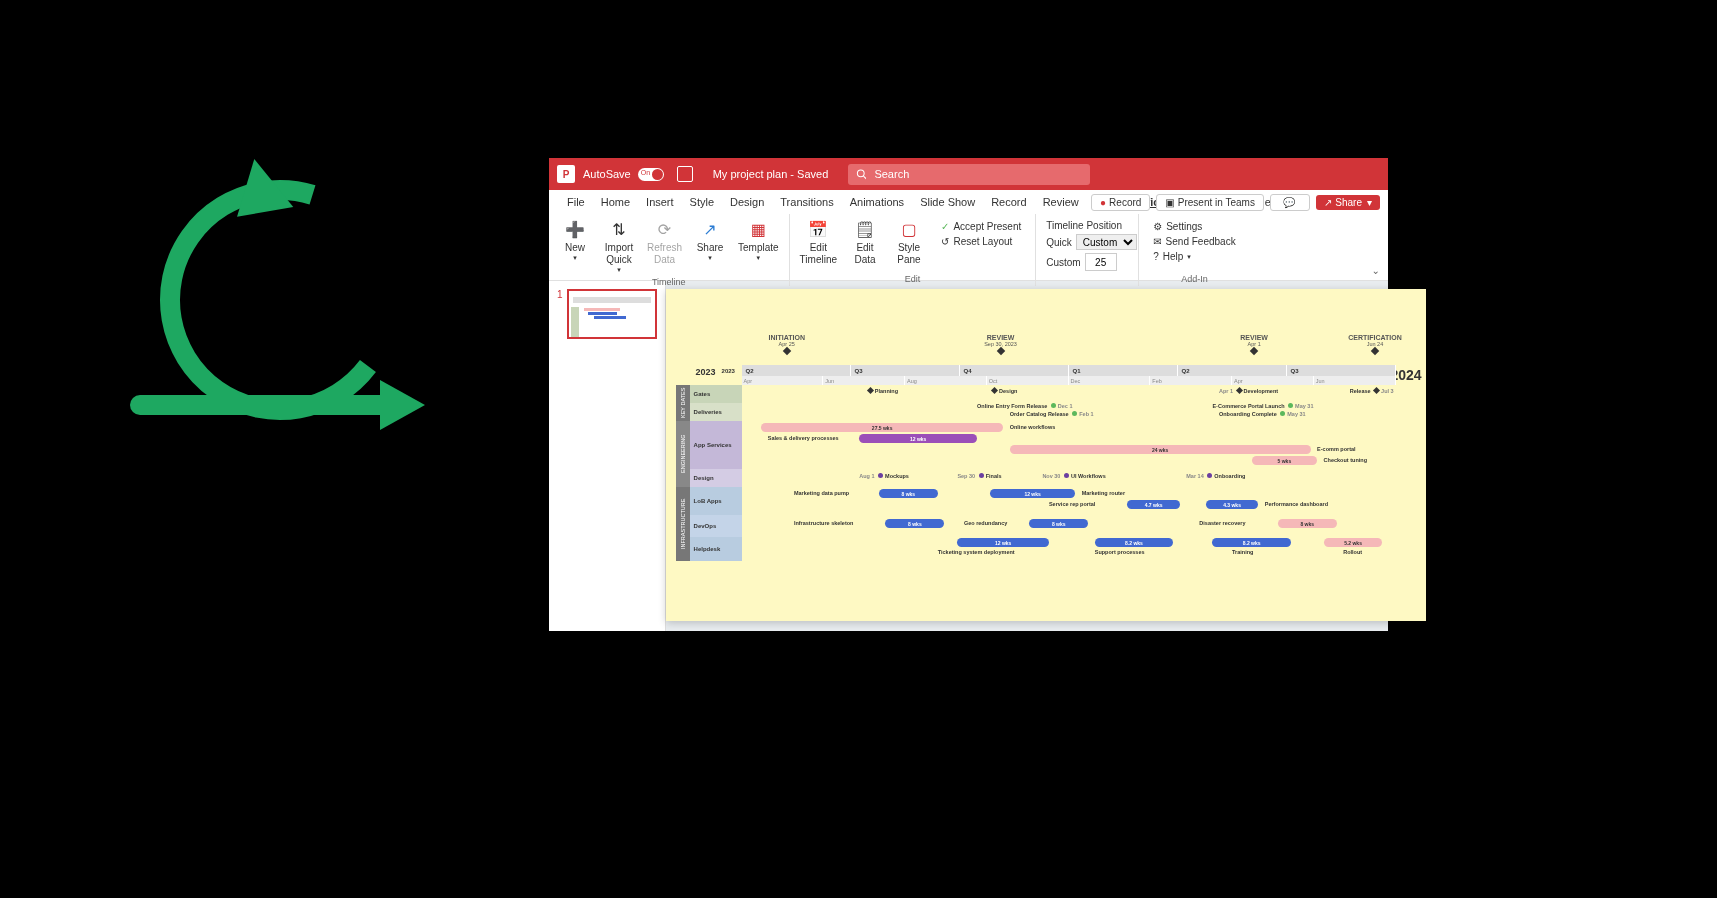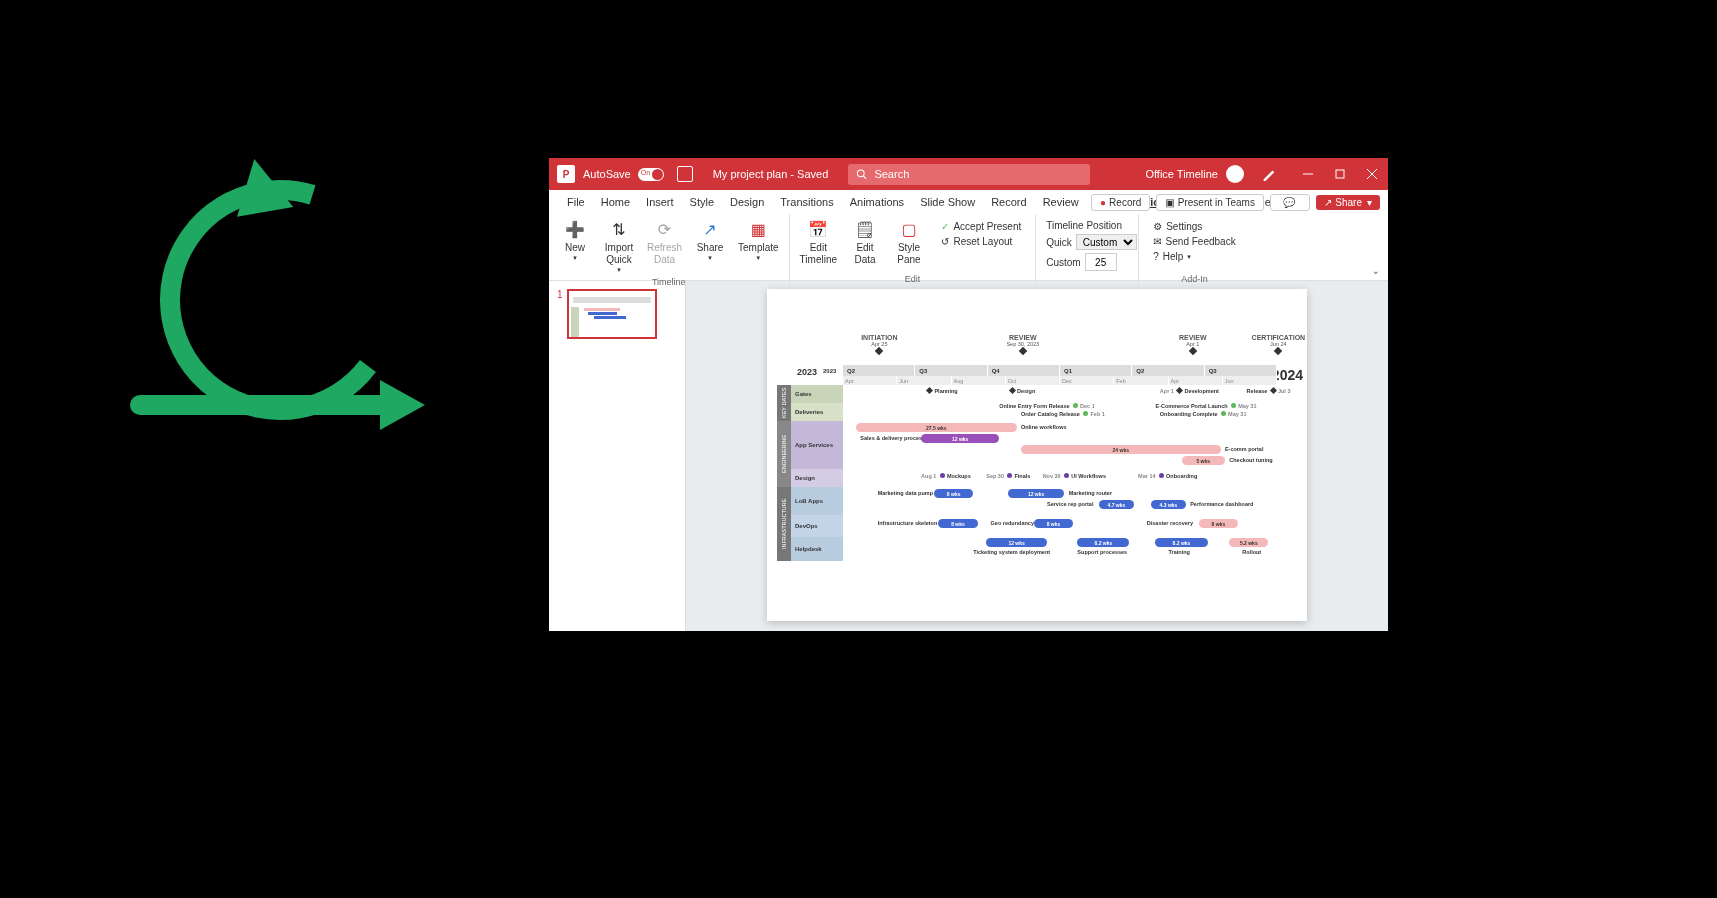--- a/index.html
+++ b/index.html
@@ -37,21 +37,21 @@
 .ribbon-stack{display:flex;flex-direction:column;gap:2px;padding:2px 4px;justify-content:flex-start;flex:1}
 .tp-row{display:flex;align-items:center;gap:4px;font-size:10px}
 .tp-row select,.tp-row input{border:1px solid #ccc;font-size:10px;height:16px;padding:0 2px}
 .tp-row input{width:26px;text-align:center}
 .collapse-caret{position:absolute;right:8px;bottom:4px;font-size:10px;color:#666;cursor:pointer}
 .workspace{display:flex;height:calc(100% - 122px);background:#e8ecef}
 .slide-panel{width:120px;background:#fff;border-right:1px solid #ddd;padding:8px;display:flex;gap:4px}
 .thumb{width:90px;height:50px;border:2px solid #d13438;background:#fff;font-size:5px;padding:2px;box-sizing:border-box;overflow:hidden}
 .thumb-num{font-size:10px;color:#d13438}
 .canvas-area{flex:1;display:flex;align-items:flex-start;justify-content:center;padding:8px 0}
-.slide{width:540px;height:332px;background:#ffffff;box-shadow:0 2px 8px rgba(0,0,0,.2);position:relative;font-size:6px;color:#333}
+.slide{width:760px;height:332px;background:#fef9c3;box-shadow:0 2px 8px rgba(0,0,0,.2);position:relative;font-size:6px;color:#333}
 .timeline-header{position:absolute;top:45px;left:76px;right:10px}
 .phase{position:absolute;text-align:center;font-size:7px;font-weight:600;color:#555}
 .phase .date{font-weight:400;font-size:5.5px}
 .phase .marker{width:6px;height:6px;background:#333;margin:1px auto 0;transform:rotate(45deg)}
 .year-left{position:absolute;left:30px;top:78px;font-size:9px;font-weight:bold}
 .year-right{position:absolute;right:4px;top:78px;font-size:14px;font-weight:bold}
 .quarters{position:absolute;top:76px;left:76px;right:30px;height:11px;background:#ddd;display:flex;font-size:6px}
 .quarter{flex:1;border-right:1px solid #fff;display:flex;align-items:center;padding-left:4px;font-weight:600}
 .months{position:absolute;top:87px;left:76px;right:30px;height:9px;background:#eee;display:flex;font-size:5.5px;color:#888}
 .month{flex:1;border-right:1px solid #fff;display:flex;align-items:center;padding-left:2px}
@@ -86,43 +86,20 @@
     </div>
     <div class="save-icon"></div>
     <span class="doc-title">My project plan - Saved</span>
     <div class="search-box">
       <svg width="12" height="12" viewBox="0 0 16 16">
           <circle cx="7" cy="7" r="5" stroke="#fff" stroke-width="1.5" fill="none"></circle>
           <line x1="11" y1="11" x2="15" y2="15" stroke="#fff" stroke-width="1.5"></line>
         </svg>
       <input placeholder="Search" style="">
     </div>
-    <div class="title-right">
-      <span class="ot-label">Office Timeline</span>
-      <div class="avatar"></div>
-      <svg width="14" height="14" viewBox="0 0 16 16" style="margin-right:16px">
-          <path d="M2 14 L12 4 L14 6 L4 16 L2 16 Z" fill="#fff"></path>
-        </svg>
-      <div class="win-btn">
-          <svg width="10" height="10">
-            <line x1="0" y1="5" x2="10" y2="5" stroke="#fff" stroke-width="1"></line>
-          </svg>
-        </div>
-      <div class="win-btn">
-          <svg width="10" height="10">
-            <rect x="1" y="1" width="8" height="8" stroke="#fff" fill="none" stroke-width="1"></rect>
-          </svg>
-        </div>
-      <div class="win-btn">
-          <svg width="10" height="10">
-            <line x1="0" y1="0" x2="10" y2="10" stroke="#fff"></line>
-            <line x1="10" y1="0" x2="0" y2="10" stroke="#fff"></line>
-          </svg>
-        </div>
-    </div>
   </div>
 
   <div class="menu-bar">
     <div class="menu-item">File</div>
     <div class="menu-item">Home</div>
     <div class="menu-item">Insert</div>
     <div class="menu-item">Style</div>
     <div class="menu-item">Design</div>
     <div class="menu-item">Transitions</div>
     <div class="menu-item">Animations</div>

